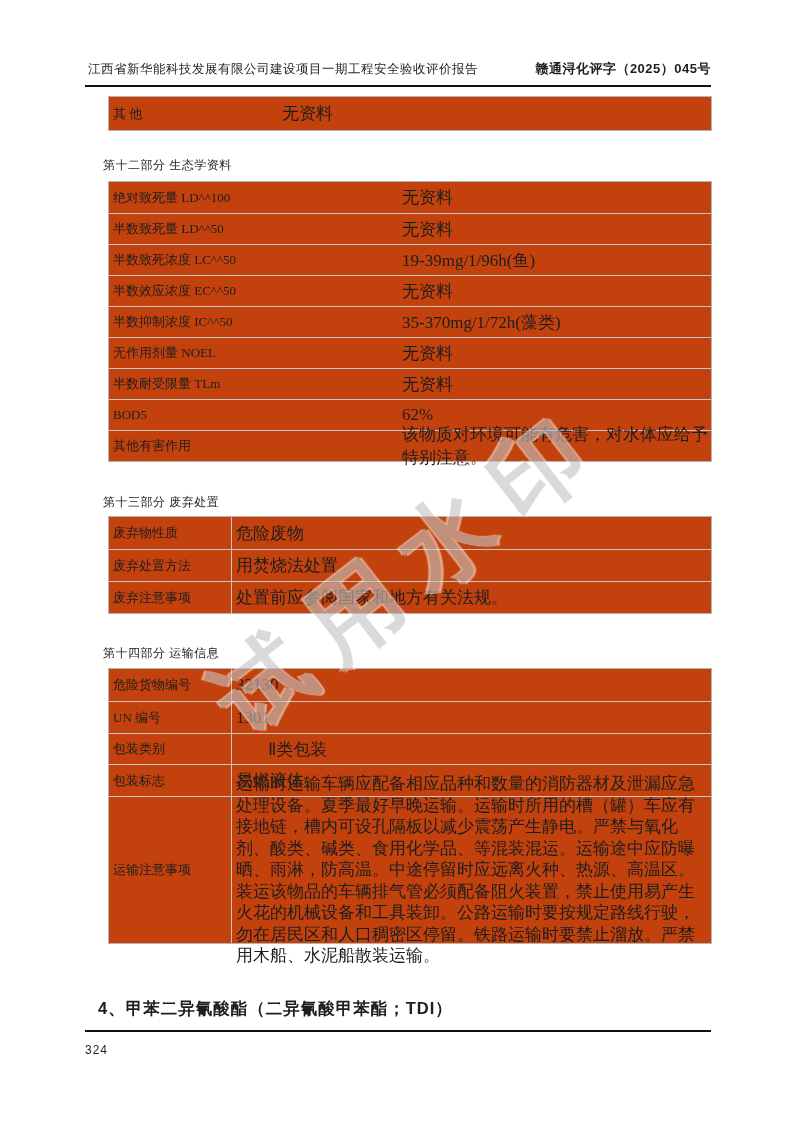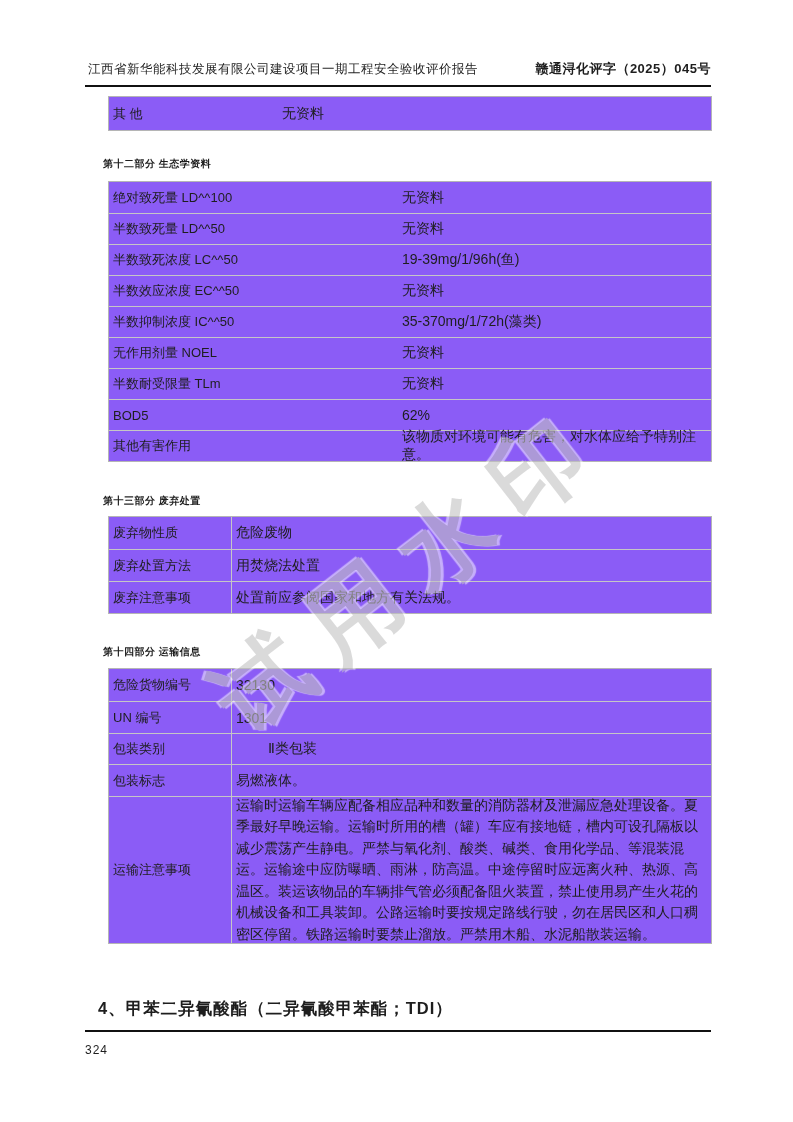--- a/index.html
+++ b/index.html
@@ -10,32 +10,32 @@
     background:#ffffff; overflow:hidden;
   }
   
   .hdr-left  { position:absolute; left:88px;  top:61px; font-size:12.5px; letter-spacing:0.5px; }
   .hdr-right { position:absolute; right:82px; top:60px; font-size:13px; font-weight:bold; letter-spacing:0.5px; }
   .rule { position:absolute; left:85px; width:626px; height:2px; background:#111; }
   .hdr-rule { top:85px; }
   .ftr-rule { top:1030px; }
 
   
-  .sec-h { position:absolute; left:103px; font-size:10px; font-weight:bold; letter-spacing:0.5px; }
+  .sec-h { position:absolute; left:103px; font-size:12px; font-weight:normal; letter-spacing:0.5px; }
   .big-h { position:absolute; left:98px; top:998px; font-size:16.5px; font-weight:bold; letter-spacing:1px; }
 
   
   .tbl {
     position:absolute; left:108px; width:604px;
-    background:#8b5cf6; border:1px solid #b5b5b5;
+    background:#c2410c; border:1px solid #b5b5b5;font-family:Liberation Serif, serif;
   }
   .row { display:flex; align-items:center; }
   .row + .row { border-top:1px solid #c6c6c6; }
   .lbl { flex:0 0 auto; padding-left:4px; font-size:13px; }
-  .val { flex:1 1 auto; padding-left:4px; font-size:14px; }
+  .val { flex:1 1 auto; padding-left:4px; font-size:17px; }
   .divided .lbl { width:123px; align-self:stretch; display:flex; align-items:center; border-right:1px solid #c6c6c6; }
   .w-other .lbl { width:169px; }
   .w-eco .lbl   { width:257px; }
   .r31 { height:31px;gap:32px; } .r32 { height:32px; } .r33 { height:33px; }
   .r43 { height:43px; } .r147 { height:147px; }
   .multiline .val { line-height:21.5px; padding-top:2px; padding-bottom:2px; padding-right:6px; }
 
   #t-other { top:96px; }
   #t-eco   { top:181px; }
   #t-waste { top:516px; }

